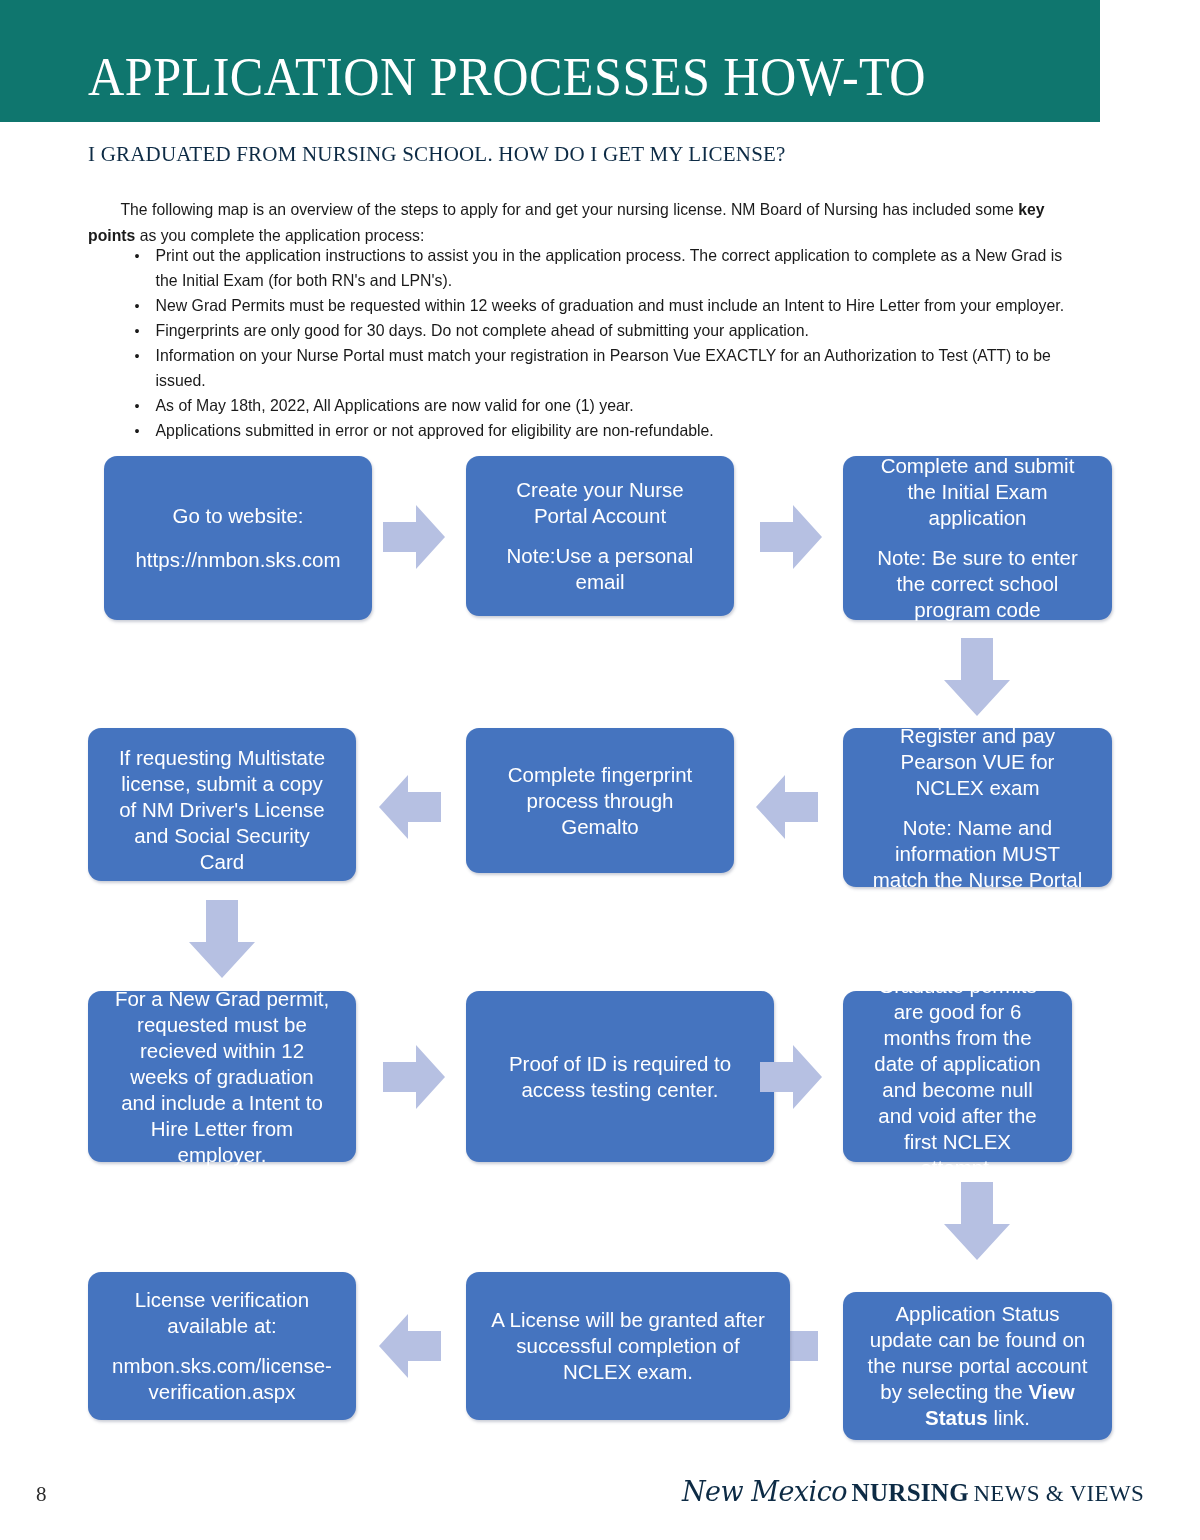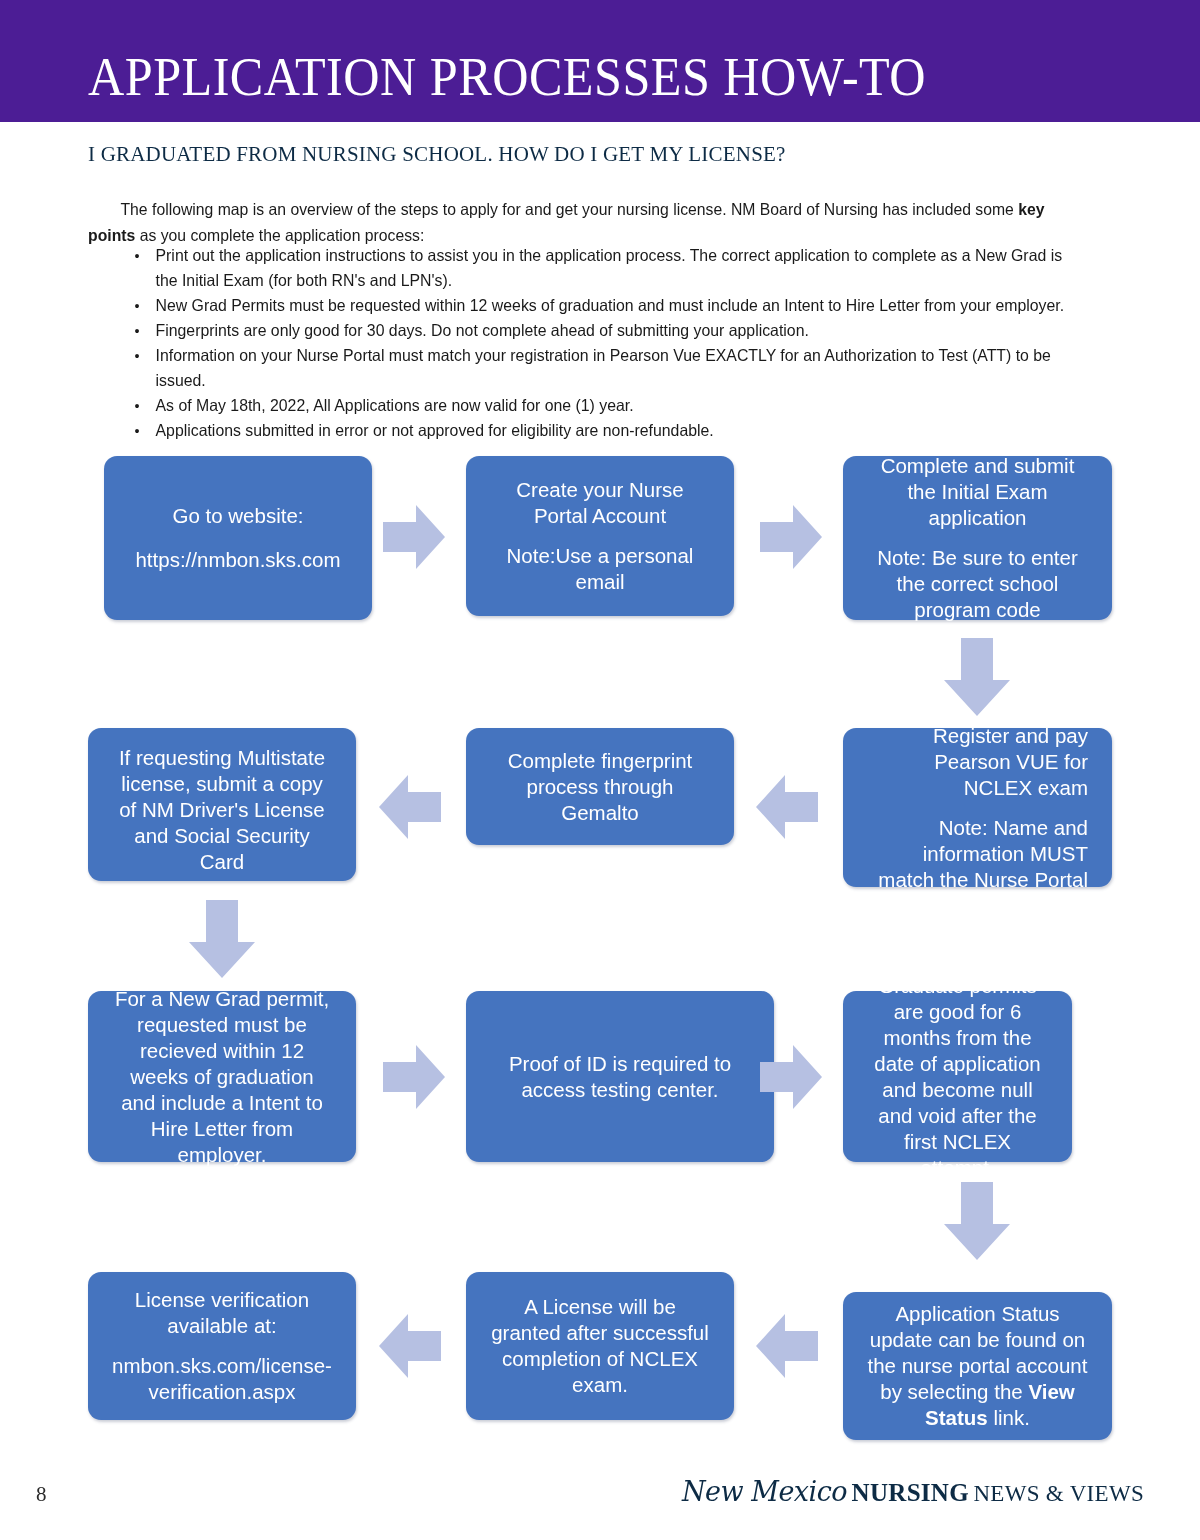--- a/index.html
+++ b/index.html
@@ -10,23 +10,23 @@
     background: #ffffff;
     font-family: "Liberation Sans", sans-serif;
     position: relative;
     overflow: hidden;
   }
 
   
   .header-bar {
     position: absolute;
     left: 0; top: 0;
-    width: 1200px;
+    width: 1100px;
     height: 122px;
-    background: #4c1d95;
+    background: #0f766e;
     text-align: right;
   }
   .header-title {
     position: absolute;
     left: 88px;
     top: 48px;
     font-family: "Liberation Serif", serif;
     font-size: 54px;
     line-height: 58px;
     letter-spacing: 0.5px;
@@ -222,32 +222,32 @@
     <p>Complete and submit the Initial Exam application</p>
     <p>Note: Be sure to enter the correct school program code</p>
   </div>
 
   <div class="arrow" style="left:944px; top:638px; width:66px; height:78px;">
     <svg viewBox="0 0 66 78" preserveAspectRatio="none">
       <polygon points="17,0 49,0 49,42 66,42 33,78 0,42 17,42" fill="#b6c0e2"></polygon>
     </svg>
   </div>
 
-  <div class="box tight" style="left:843px; top:728px; width:269px; height:159px;text-align:right;">
+  <div class="box tight" style="left:843px; top:728px; width:269px; height:159px;">
     <p>Register and pay Pearson VUE for NCLEX exam</p>
     <p>Note: Name and information MUST match the Nurse Portal</p>
   </div>
 
   <div class="arrow" style="left:756px; top:775px; width:62px; height:64px;">
     <svg viewBox="0 0 62 64" preserveAspectRatio="none">
       <polygon points="62,17 29,17 29,0 0,32 29,64 29,47 62,47" fill="#b6c0e2"></polygon>
     </svg>
   </div>
 
-  <div class="box tight" style="left:466px; top:728px; width:268px; height:117px;">
+  <div class="box tight" style="left:466px; top:728px; width:268px; height:145px;">
     <p>Complete fingerprint process through Gemalto</p>
   </div>
 
   <div class="arrow" style="left:379px; top:775px; width:62px; height:64px;">
     <svg viewBox="0 0 62 64" preserveAspectRatio="none">
       <polygon points="62,17 29,17 29,0 0,32 29,64 29,47 62,47" fill="#b6c0e2"></polygon>
     </svg>
   </div>
 
   <div class="box" style="left:88px; top:728px; width:268px; height:153px;justify-content:flex-end;">
@@ -293,21 +293,21 @@
   <div class="box" style="left:843px; top:1272px; width:269px; height:148px;margin-top:20px;">
     <p><span>Application Status update can be found on the nurse portal account by selecting the </span><b>View Status</b><span> link.</span></p>
   </div>
 
   <div class="arrow" style="left:756px; top:1314px; width:62px; height:64px;">
     <svg viewBox="0 0 62 64" preserveAspectRatio="none">
       <polygon points="62,17 29,17 29,0 0,32 29,64 29,47 62,47" fill="#b6c0e2"></polygon>
     </svg>
   </div>
 
-  <div class="box" style="left:466px; top:1272px; width:268px; height:148px;">
+  <div class="box" style="left:466px; top:1272px; width:324px; height:148px;">
     <p>A License will be granted after successful completion of NCLEX exam.</p>
   </div>
 
   <div class="arrow" style="left:379px; top:1314px; width:62px; height:64px;">
     <svg viewBox="0 0 62 64" preserveAspectRatio="none">
       <polygon points="62,17 29,17 29,0 0,32 29,64 29,47 62,47" fill="#b6c0e2"></polygon>
     </svg>
   </div>
 
   <div class="box tight" style="left:88px; top:1272px; width:268px; height:148px;">

